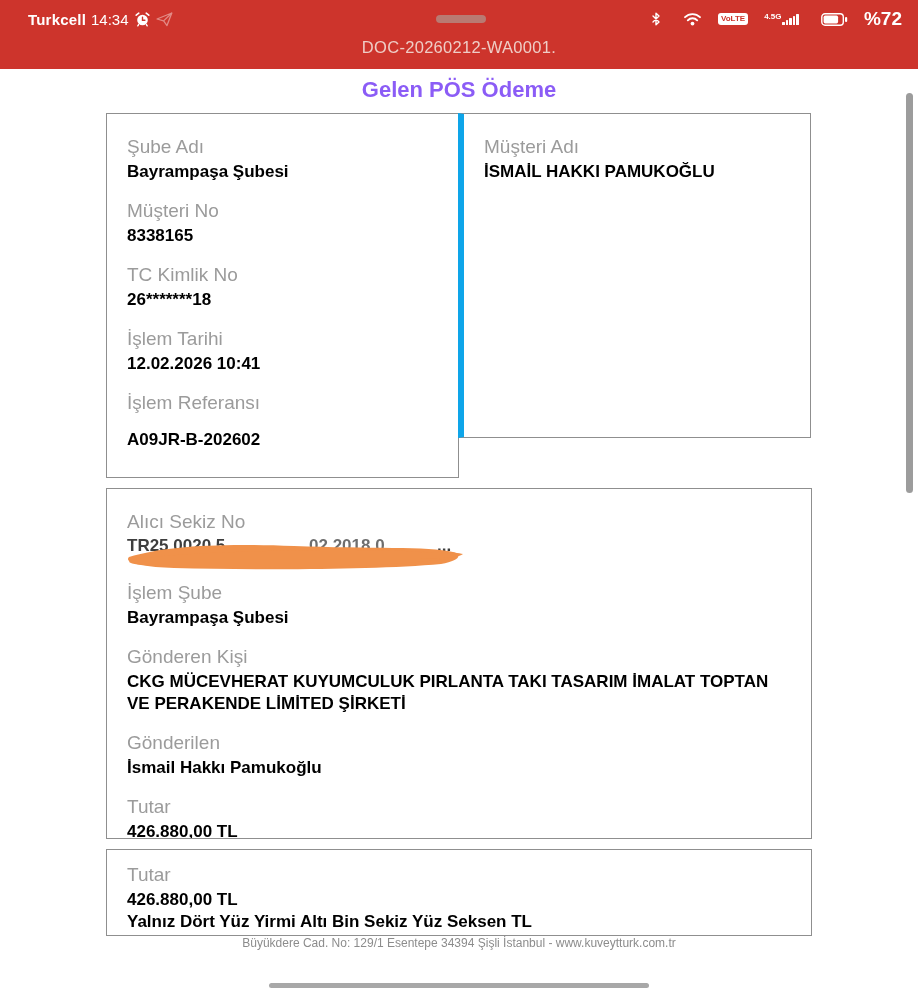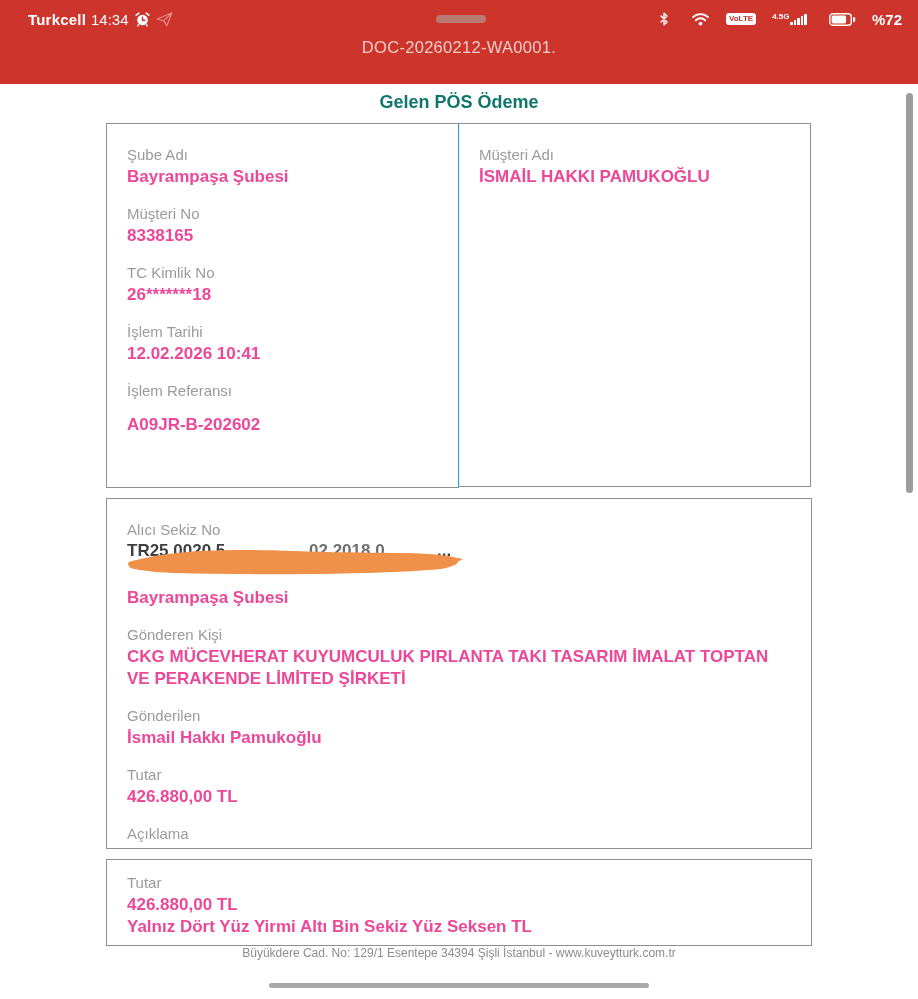--- a/index.html
+++ b/index.html
@@ -3,62 +3,62 @@
 <meta charset="utf-8">
 <style>
   * { margin:0; padding:0; box-sizing:border-box; }
   html,body { background:#e9e9e9; }
   body { font-family:"Liberation Sans", sans-serif; }
   .phone {
     position:relative; width:918px; height:999px; margin:0 auto;
     background:#ffffff; overflow:hidden;
   }
   
-  .red-header { position:relative; height:84px; background:#cd342c; }
+  .red-header { position:relative; height:69px; background:#cd342c; }
   .statusbar {
     display:flex; align-items:center; height:32px; padding:6px 16px 0 28px; color:#fff;
   }
   .carrier { font-weight:bold; font-size:15px; letter-spacing:.2px; }
   .sb-time { font-weight:normal; font-size:15px; margin-left:5px; }
   .sb-icon { margin-left:6px; display:inline-flex; align-items:center; }
   .sb-right { margin-left:auto; display:flex; align-items:center; gap:16px; }
   .volte-badge {
     background:#fff; color:#cd342c; font-size:8px; font-weight:bold;
     padding:1px 3px; border-radius:3px; line-height:10px;
   }
   .network { display:flex; align-items:flex-end; gap:1px; }
   .net-label { color:#fff; font-size:8px; font-weight:bold; transform:translateY(-4px); }
   .bars { display:flex; align-items:flex-end; gap:1px; }
   .bars i { display:block; width:2.5px; background:#fff; border-radius:0.5px; }
-  .batt-pct { font-weight:bold; font-size:15px; color:#fff; }
+  .batt-pct { font-weight:bold; font-size:19px; color:#fff; }
   .notch {
     position:absolute; left:436px; top:15px; width:50px; height:8px;
     border-radius:4px; background:#b97a72;
   }
   .doc-title {
     text-align:center; color:#efcdc6; font-size:16.5px; margin-top:6px; letter-spacing:.3px;
   }
   
   .doc-heading {
-    text-align:center; color:#0f766e; font-weight:bold; font-size:18px; margin-top:8px;
+    text-align:center; color:#8b5cf6; font-weight:bold; font-size:22px; margin-top:8px;
   }
   .page { padding:10px 106px 0 106px; }
   .box-row { display:flex; }
   .box {
     border:1px solid #8f8f8f; background:#fff; padding:22px 20px; overflow:hidden;
   }
   .box-left  { width:353px; height:365px; border-right-width:1px; }
-  .box-right { width:353px; height:364px; border-left-width:1px; margin-left:-1px;
-               border-left:1px solid #0ea5e9; }
+  .box-right { width:353px; height:325px; border-left-width:1px; margin-left:-1px;
+               border-left:6px solid #0ea5e9; }
   .box-wide  { width:706px; margin-top:10px; }
   .box-detail { height:351px; }
   .box-total  { height:87px; padding:14px 20px; }
   .field { margin-bottom:17px; }
-  .f-label { font-size:15px; color:#9b9b9b; margin-bottom:3px; }
-  .f-value { font-size:17px; font-weight:bold; color:#ec4899; line-height:22px; }
+  .f-label { font-size:19px; color:#9b9b9b; margin-bottom:3px; }
+  .f-value { font-size:17px; font-weight:bold; color:#000000; line-height:22px; }
   .f-gap   { height:12px; }
   
   .redacted-row { position:relative; height:32px; margin:0 0 14px -8px; }
   .peek { position:absolute; top:0; font-size:17px; font-weight:bold; color:#3d4f6b;
           z-index:1; white-space:nowrap; }
   .peek.dark { color:#3e3e3e; }
   .blob { position:absolute; left:0; top:5px; z-index:2; }
   
   .footer-addr { text-align:center; font-size:12px; color:#8c8c8c; }
   .scrollbar-thumb {
@@ -184,20 +184,21 @@
           <span class="peek dark" style="left:190px; opacity:.75">02 2018 0</span>
           <span class="peek dark" style="left:318px">...</span>
           <svg class="blob" width="345" height="30" viewBox="0 0 345 30">
             <path d="M10 16 C45 5, 100 2, 175 5 C250 8, 310 5, 334 11 C344 14, 340 20, 322 23 C255 29, 140 29, 55 27 C25 26, 4 22, 10 16 Z" fill="#f0914a"></path>
             <ellipse cx="172" cy="18" rx="162" ry="8.5" fill="#f0914a" transform="rotate(-1 172 18)"></ellipse>
             <path d="M300 12 C320 10, 338 11, 344 13 C340 17, 318 18, 300 17 Z" fill="#f0914a"></path>
           </svg>
         </div>
       </div>
       <div class="field">
+        <div class="f-label">İşlem Şube</div>
         <div class="f-value">Bayrampaşa Şubesi</div>
       </div>
       <div class="field">
         <div class="f-label">Gönderen Kişi</div>
         <div class="f-value">CKG MÜCEVHERAT KUYUMCULUK PIRLANTA TAKI TASARIM İMALAT TOPTAN VE PERAKENDE LİMİTED ŞİRKETİ</div>
       </div>
       <div class="field">
         <div class="f-label">Gönderilen</div>
         <div class="f-value">İsmail Hakkı Pamukoğlu</div>
       </div>

